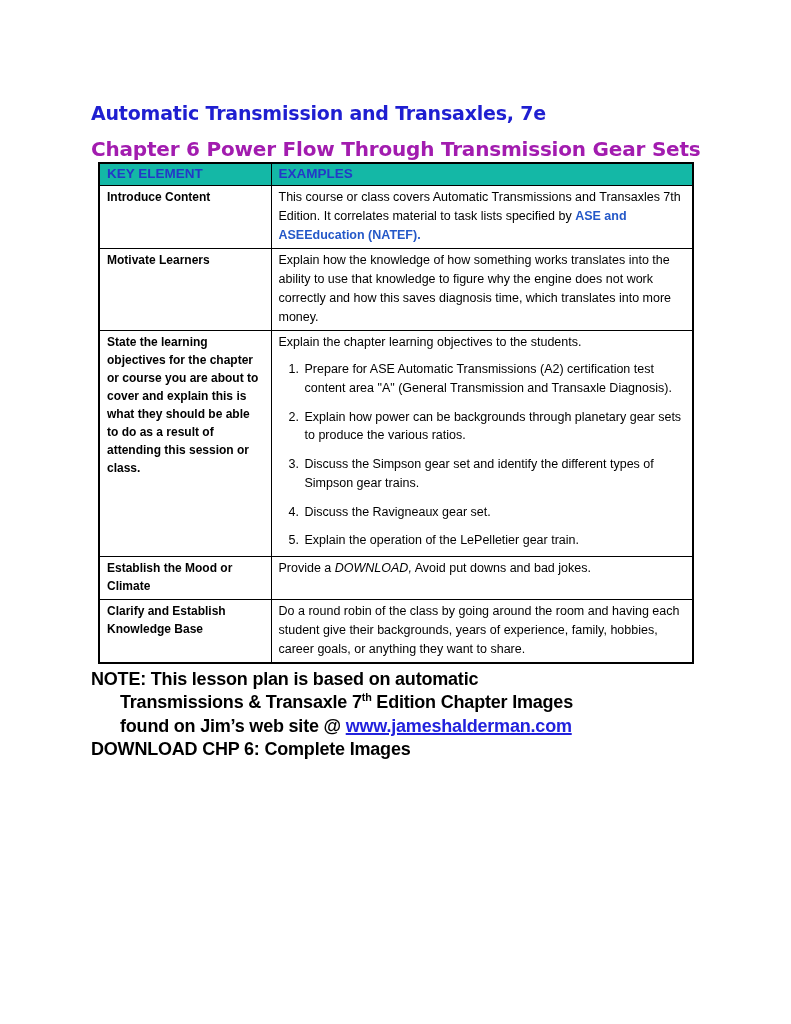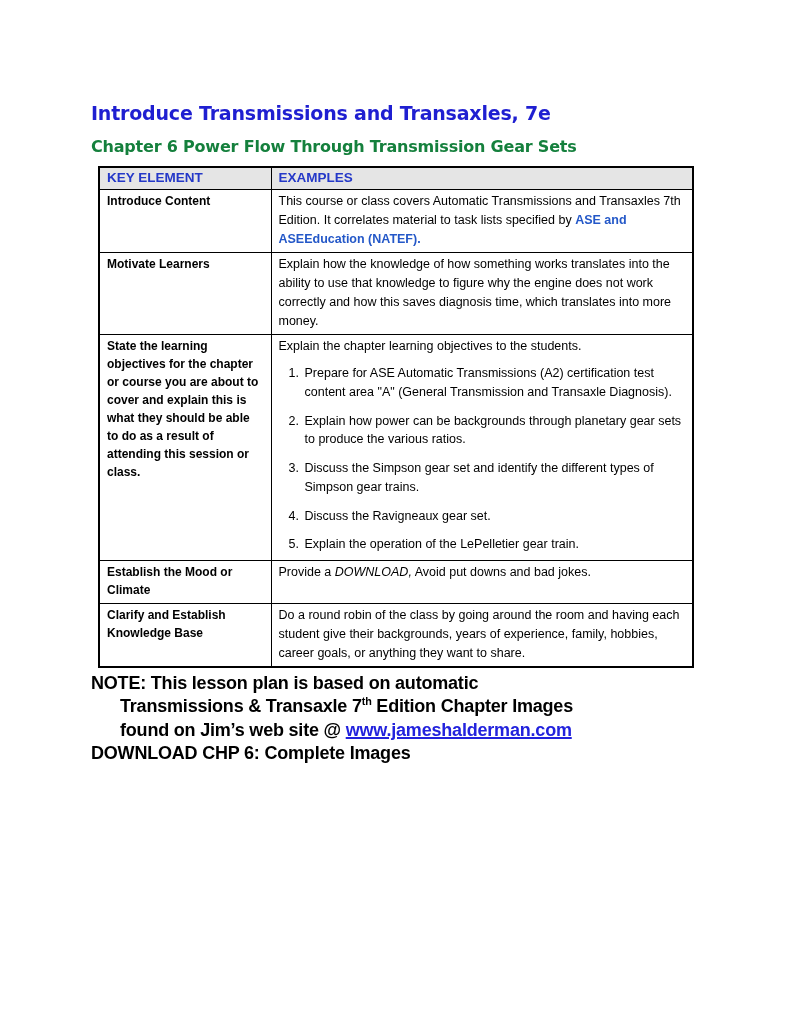--- a/index.html
+++ b/index.html
@@ -18,25 +18,25 @@
   .doc-title {
     font-family: "DejaVu Sans", "Liberation Sans", sans-serif;
     font-size: 19px;
     font-weight: bold;
     color: #1f1fd1;
     letter-spacing: -0.2px;
     margin-bottom: 13px;
   }
   .chapter-heading {
     font-family: "DejaVu Sans", "Liberation Sans", sans-serif;
-    font-size: 16px;
+    font-size: 20px;
     font-weight: bold;
-    color: #15803d;
+    color: #a21caf;
     letter-spacing: -0.2px;
-    margin-bottom: 10px;
+    margin-bottom: 1px;
   }
   .section-heading {
     font-family: "DejaVu Sans", "Liberation Sans", sans-serif;
     font-size: 16px;
     font-weight: bold;
     color: #1f1fd1;
     letter-spacing: -0.2px;
     text-decoration: underline;
     text-decoration-thickness: 2px;
     text-underline-offset: 2px;
@@ -51,21 +51,21 @@
   }
   table.lesson-table th,
   table.lesson-table td {
     border: 1px solid #000000;
     vertical-align: top;
     padding: 2px 7px 4px 7px;
   }
   col.key-col { width: 172px; }
   col.ex-col  { width: 422px; }
   th.hdr {
-    background: #e5e5e5;
+    background: #14b8a6;
     color: #2438c8;
     font-size: 13.5px;
     font-weight: bold;
     text-align: left;
     padding-top: 1px;
     padding-bottom: 2px;
   }
   td.key-cell {
     font-weight: bold;
     font-size: 12px;
@@ -107,21 +107,21 @@
     text-decoration: underline;
     text-decoration-thickness: 2px;
     cursor: pointer;
   }
 </style>
 </head>
 <body>
 
 <div class="page">
 
-  <div class="doc-title">Introduce Transmissions and Transaxles, 7e</div>
+  <div class="doc-title">Automatic Transmission and Transaxles, 7e</div>
   <div class="chapter-heading">Chapter 6 Power Flow Through Transmission Gear Sets</div>
 
   <table class="lesson-table">
     <colgroup>
         <col class="key-col">
         <col class="ex-col">
       </colgroup>
     <thead>
       <tr>
         <th class="hdr">KEY ELEMENT</th>

